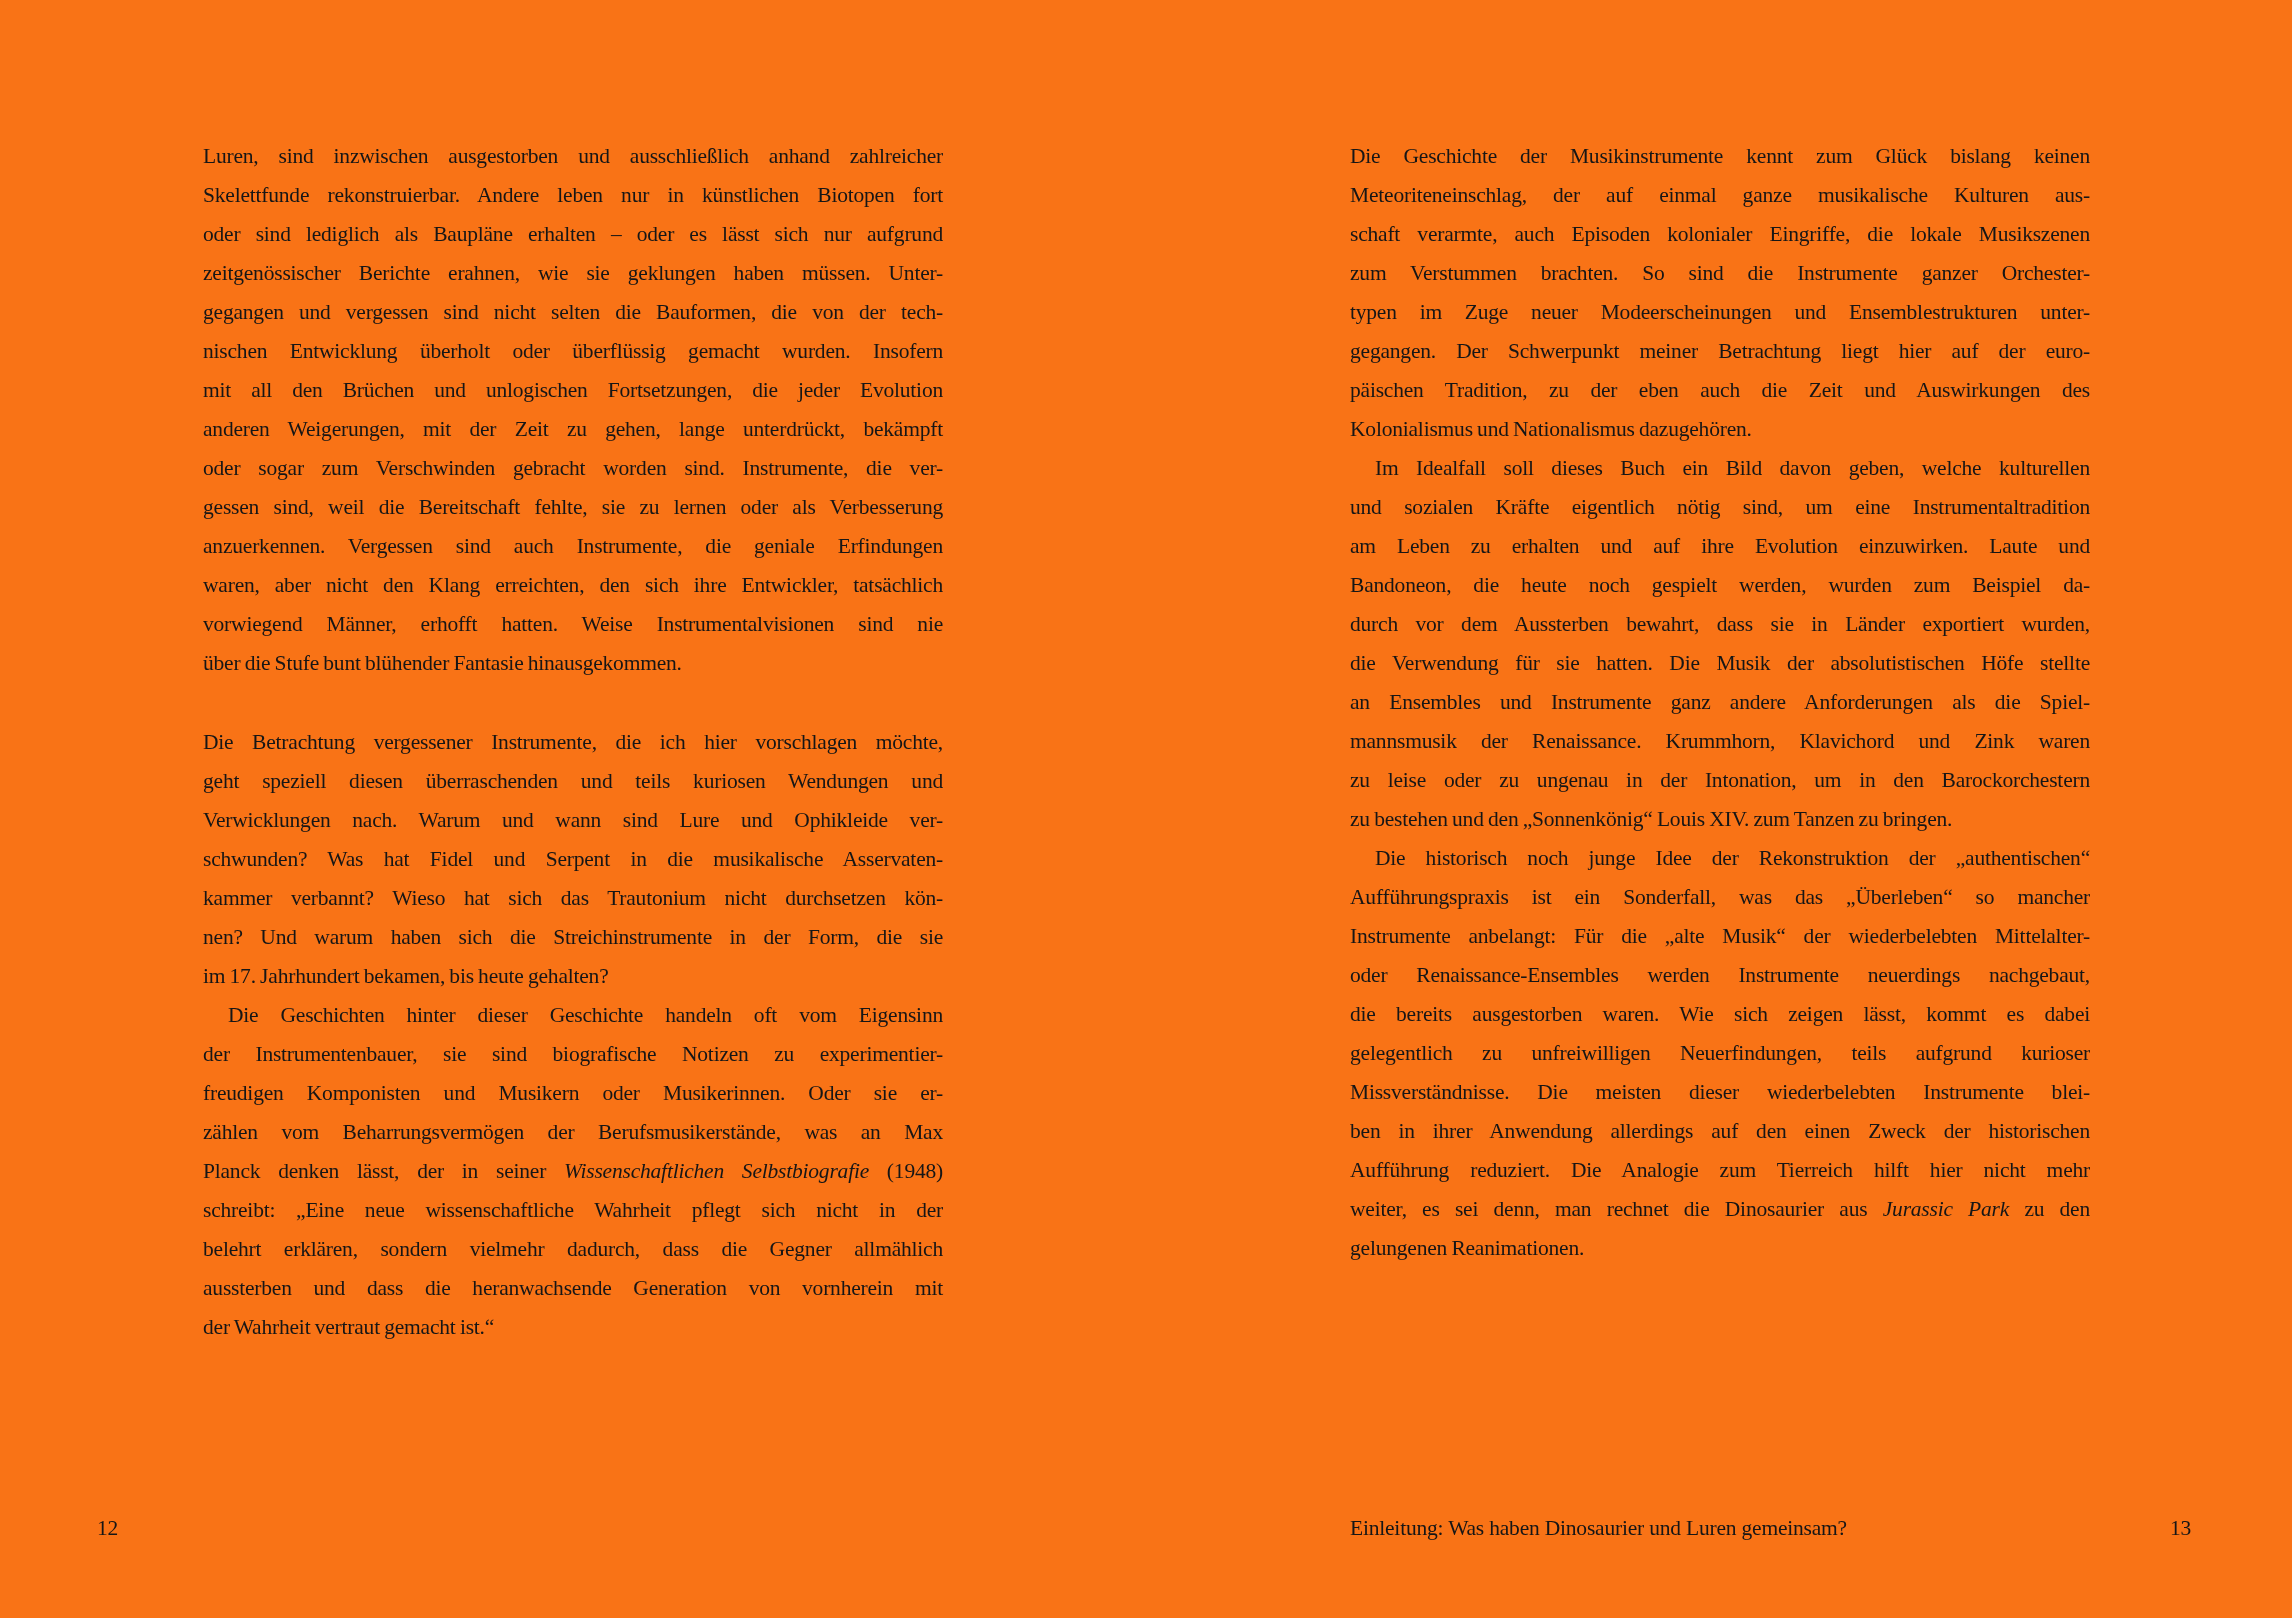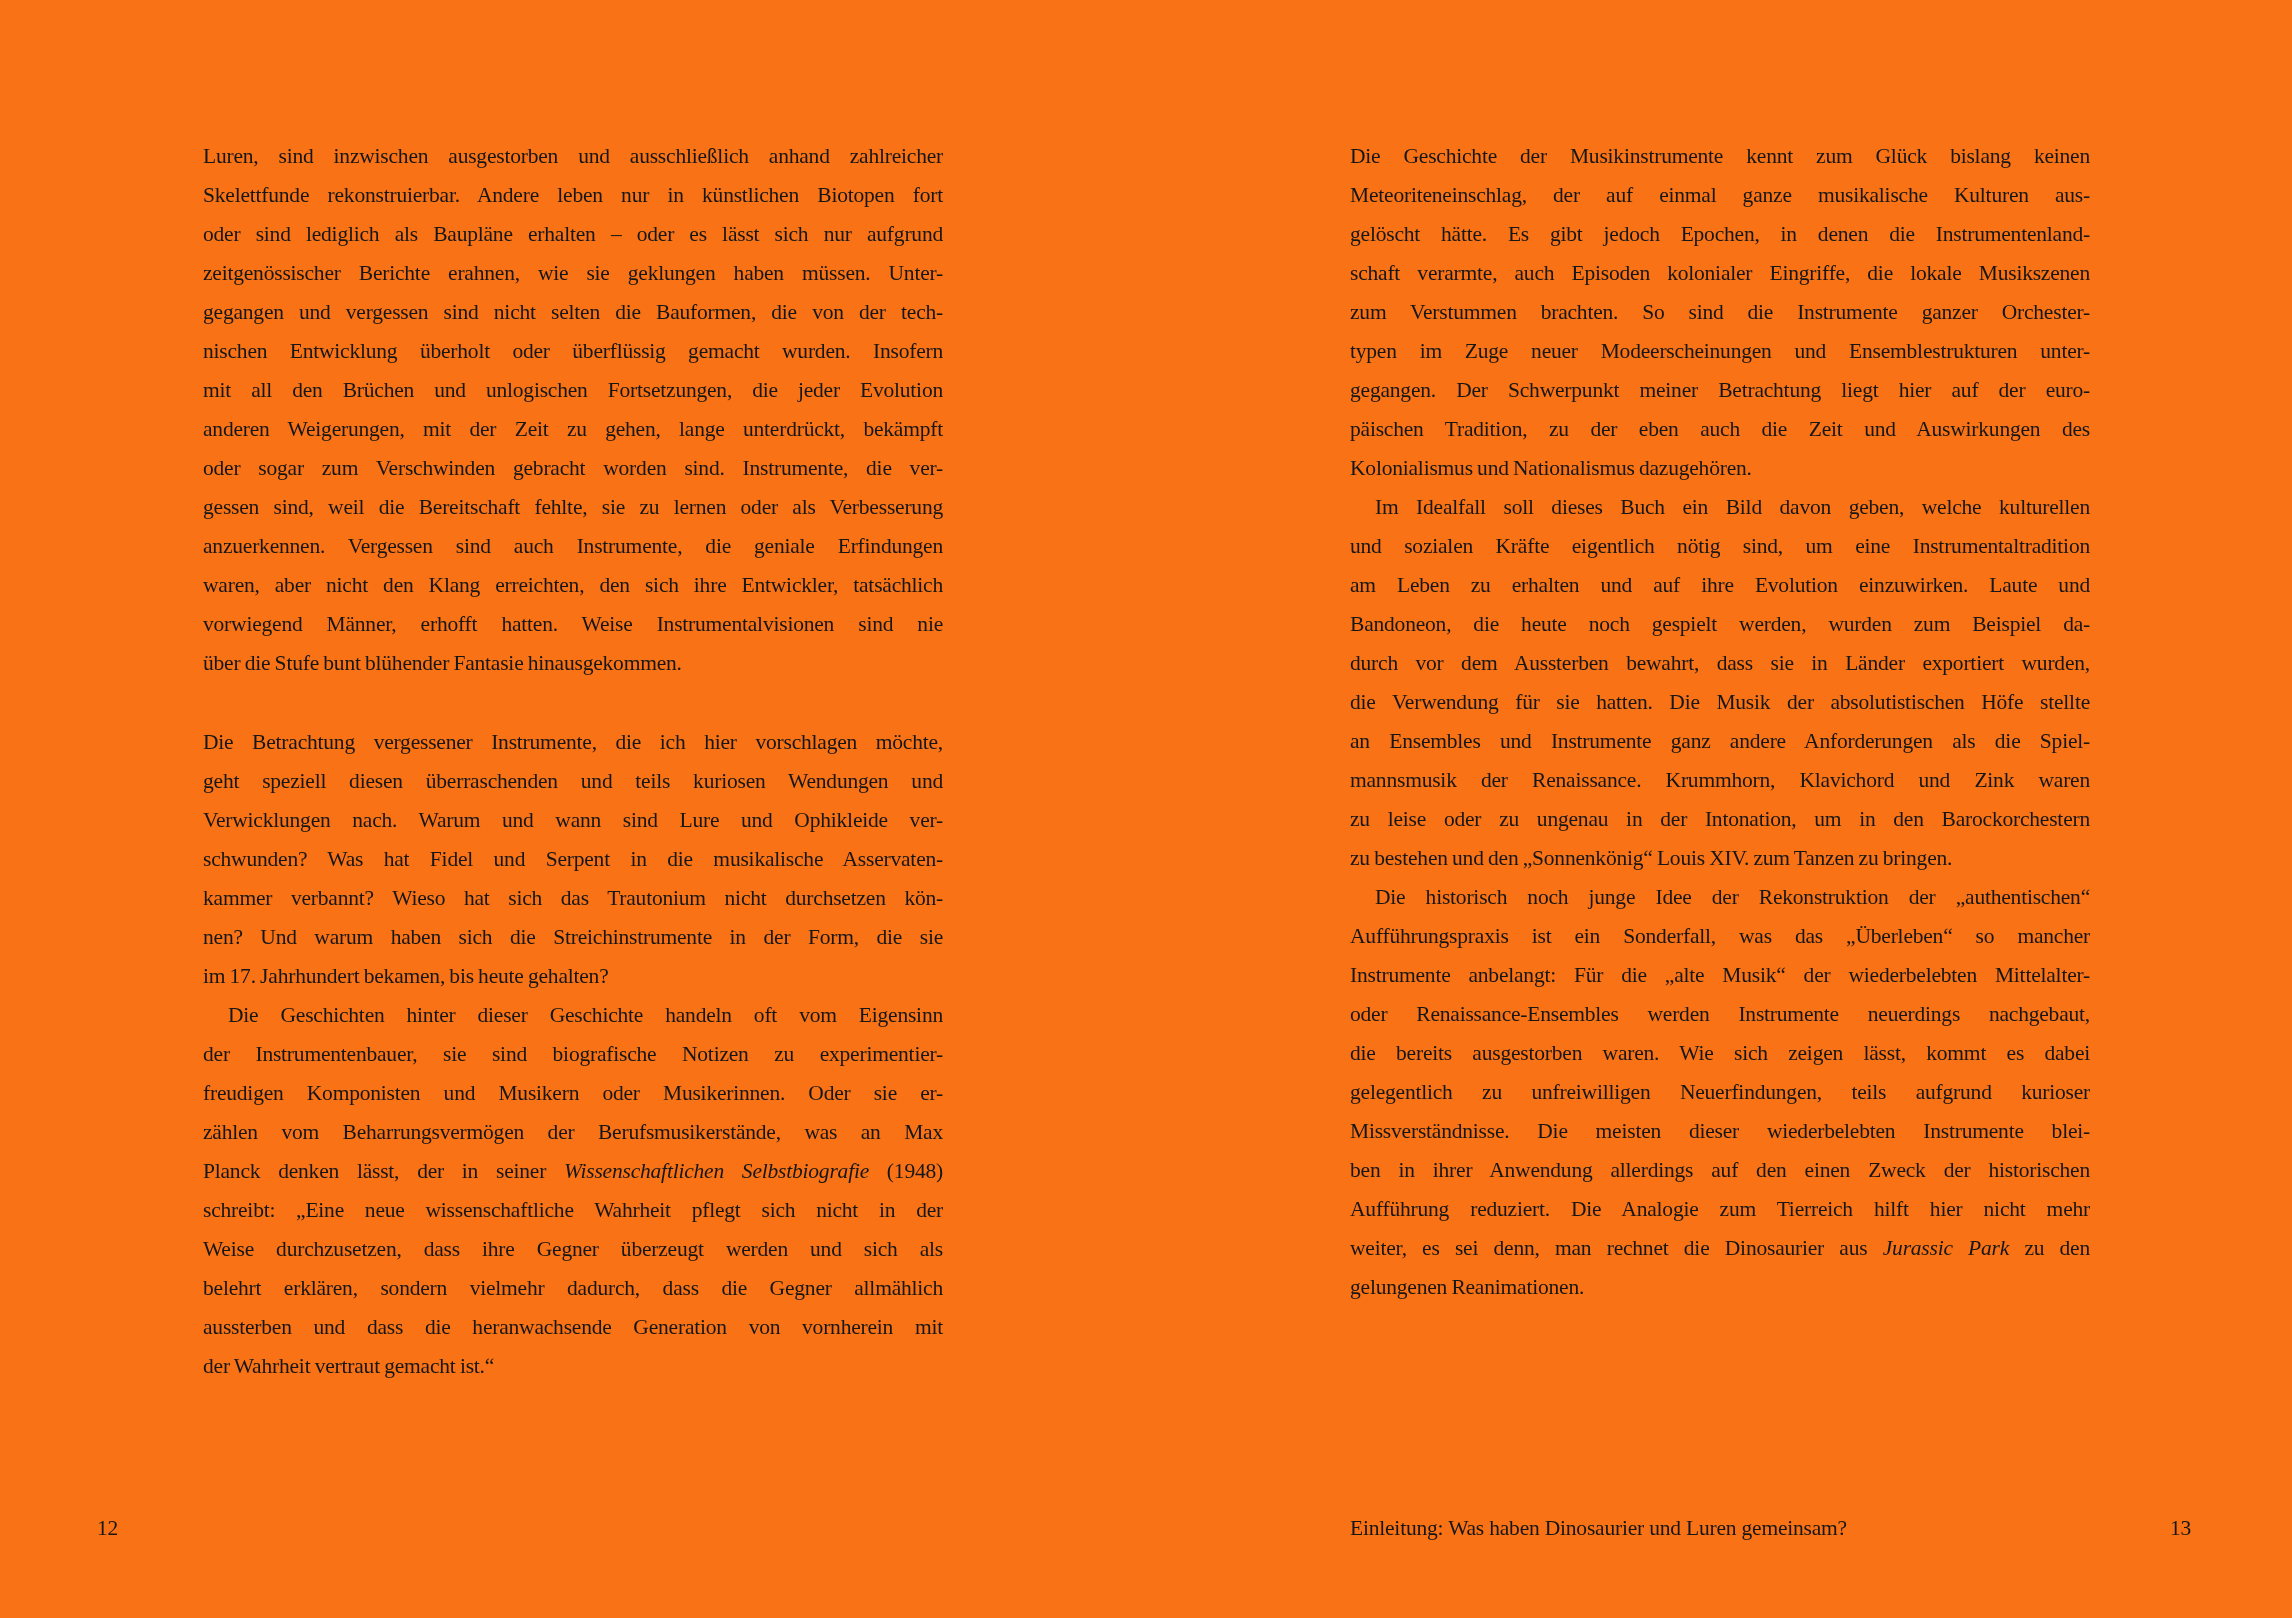--- a/index.html
+++ b/index.html
@@ -80,35 +80,33 @@
           <div class="line">nen? Und warum haben sich die Streichinstrumente in der Form, die sie</div>
           <div class="line para-end">im 17. Jahrhundert bekamen, bis heute gehalten?</div>
         </div>
         <div class="para indent">
           <div class="line">Die Geschichten hinter dieser Geschichte handeln oft vom Eigensinn</div>
           <div class="line">der Instrumentenbauer, sie sind biografische Notizen zu experimentier-</div>
           <div class="line">freudigen Komponisten und Musikern oder Musikerinnen. Oder sie er-</div>
           <div class="line">zählen vom Beharrungsvermögen der Berufsmusikerstände, was an Max</div>
           <div class="line"><span>Planck denken lässt, der in seiner </span><em>Wissenschaftlichen Selbstbiografie</em><span> (1948)</span></div>
           <div class="line">schreibt: „Eine neue wissenschaftliche Wahrheit pflegt sich nicht in der</div>
-          <div class="line">Weise durchzusetzen, dass ihre Gegner überzeugt werden und sich als</div>
           <div class="line">belehrt erklären, sondern vielmehr dadurch, dass die Gegner allmählich</div>
           <div class="line">aussterben und dass die heranwachsende Generation von vornherein mit</div>
           <div class="line para-end">der Wahrheit vertraut gemacht ist.“</div>
         </div>
       </div>
     <div class="footer-item folio-left">12</div>
   </div>
 
   <div class="page page-right">
     <div class="text-col col-right">
         <div class="para">
           <div class="line">Die Geschichte der Musikinstrumente kennt zum Glück bislang keinen</div>
           <div class="line">Meteoriteneinschlag, der auf einmal ganze musikalische Kulturen aus-</div>
-          <div class="line">gelöscht hätte. Es gibt jedoch Epochen, in denen die Instrumentenland-</div>
           <div class="line">schaft verarmte, auch Episoden kolonialer Eingriffe, die lokale Musikszenen</div>
           <div class="line">zum Verstummen brachten. So sind die Instrumente ganzer Orchester-</div>
           <div class="line">typen im Zuge neuer Modeerscheinungen und Ensemblestrukturen unter-</div>
           <div class="line">gegangen. Der Schwerpunkt meiner Betrachtung liegt hier auf der euro-</div>
           <div class="line">päischen Tradition, zu der eben auch die Zeit und Auswirkungen des</div>
           <div class="line para-end">Kolonialismus und Nationalismus dazugehören.</div>
         </div>
         <div class="para indent">
           <div class="line">Im Idealfall soll dieses Buch ein Bild davon geben, welche kulturellen</div>
           <div class="line">und sozialen Kräfte eigentlich nötig sind, um eine Instrumentaltradition</div>

